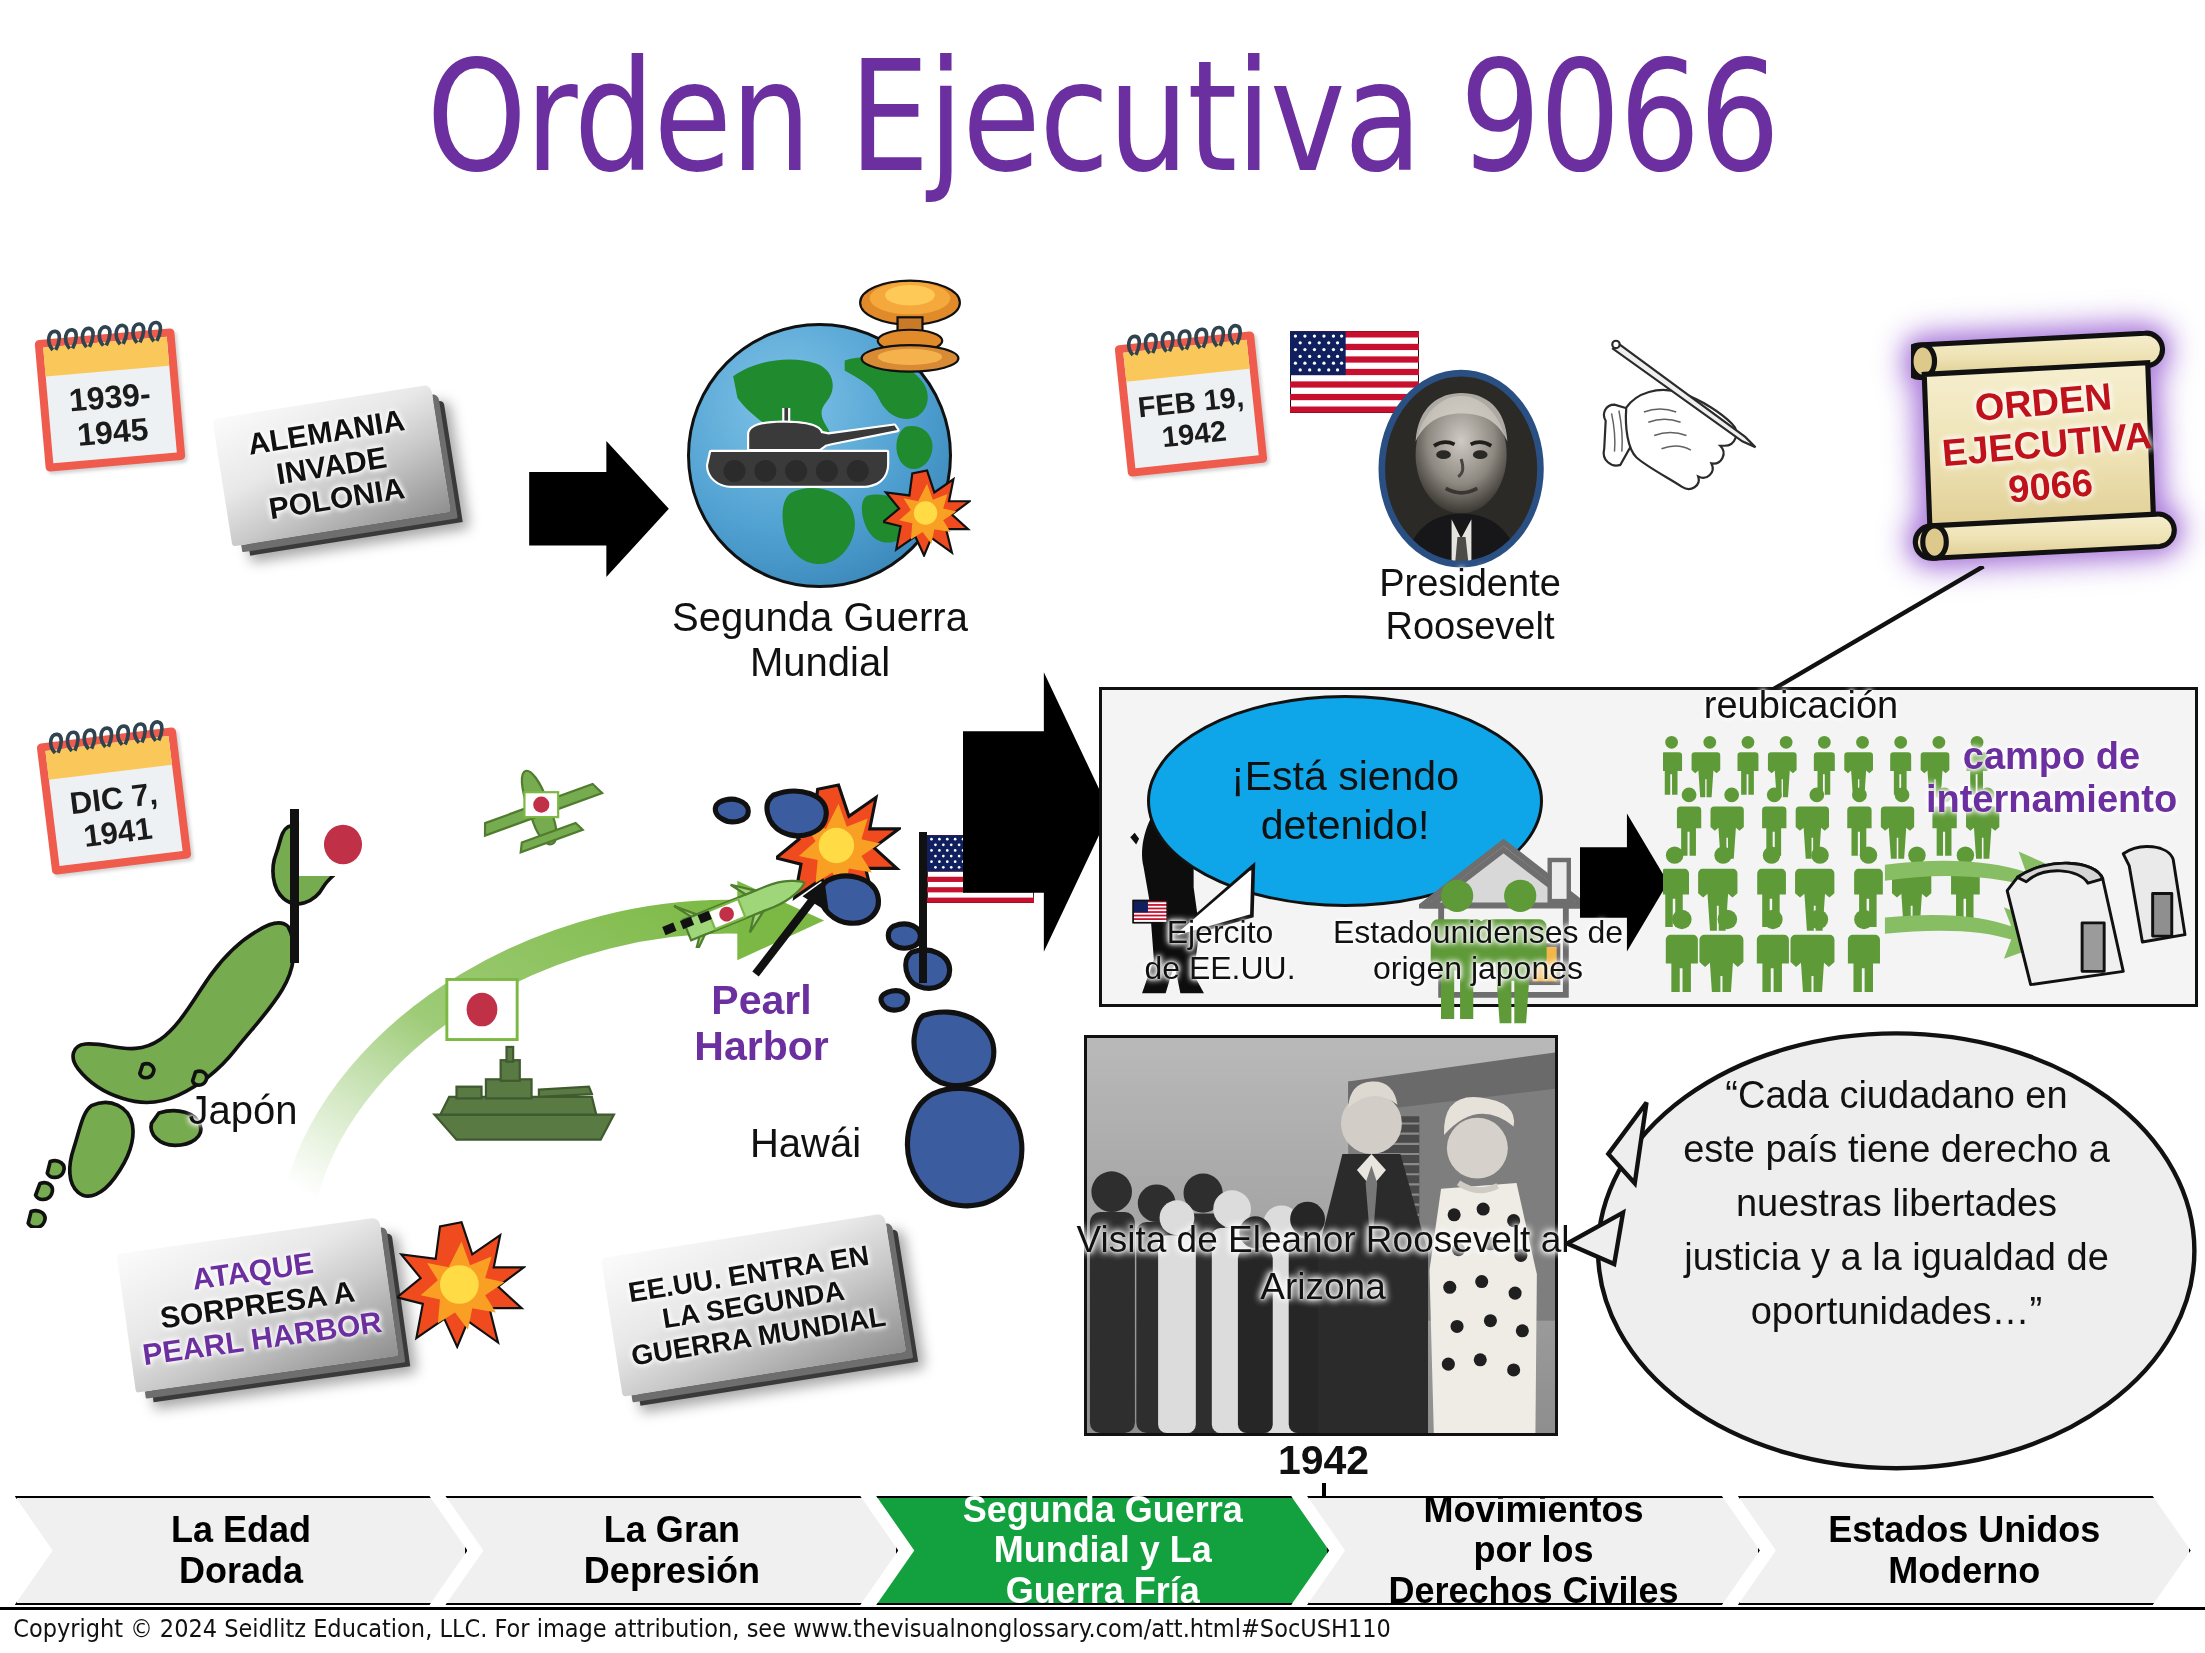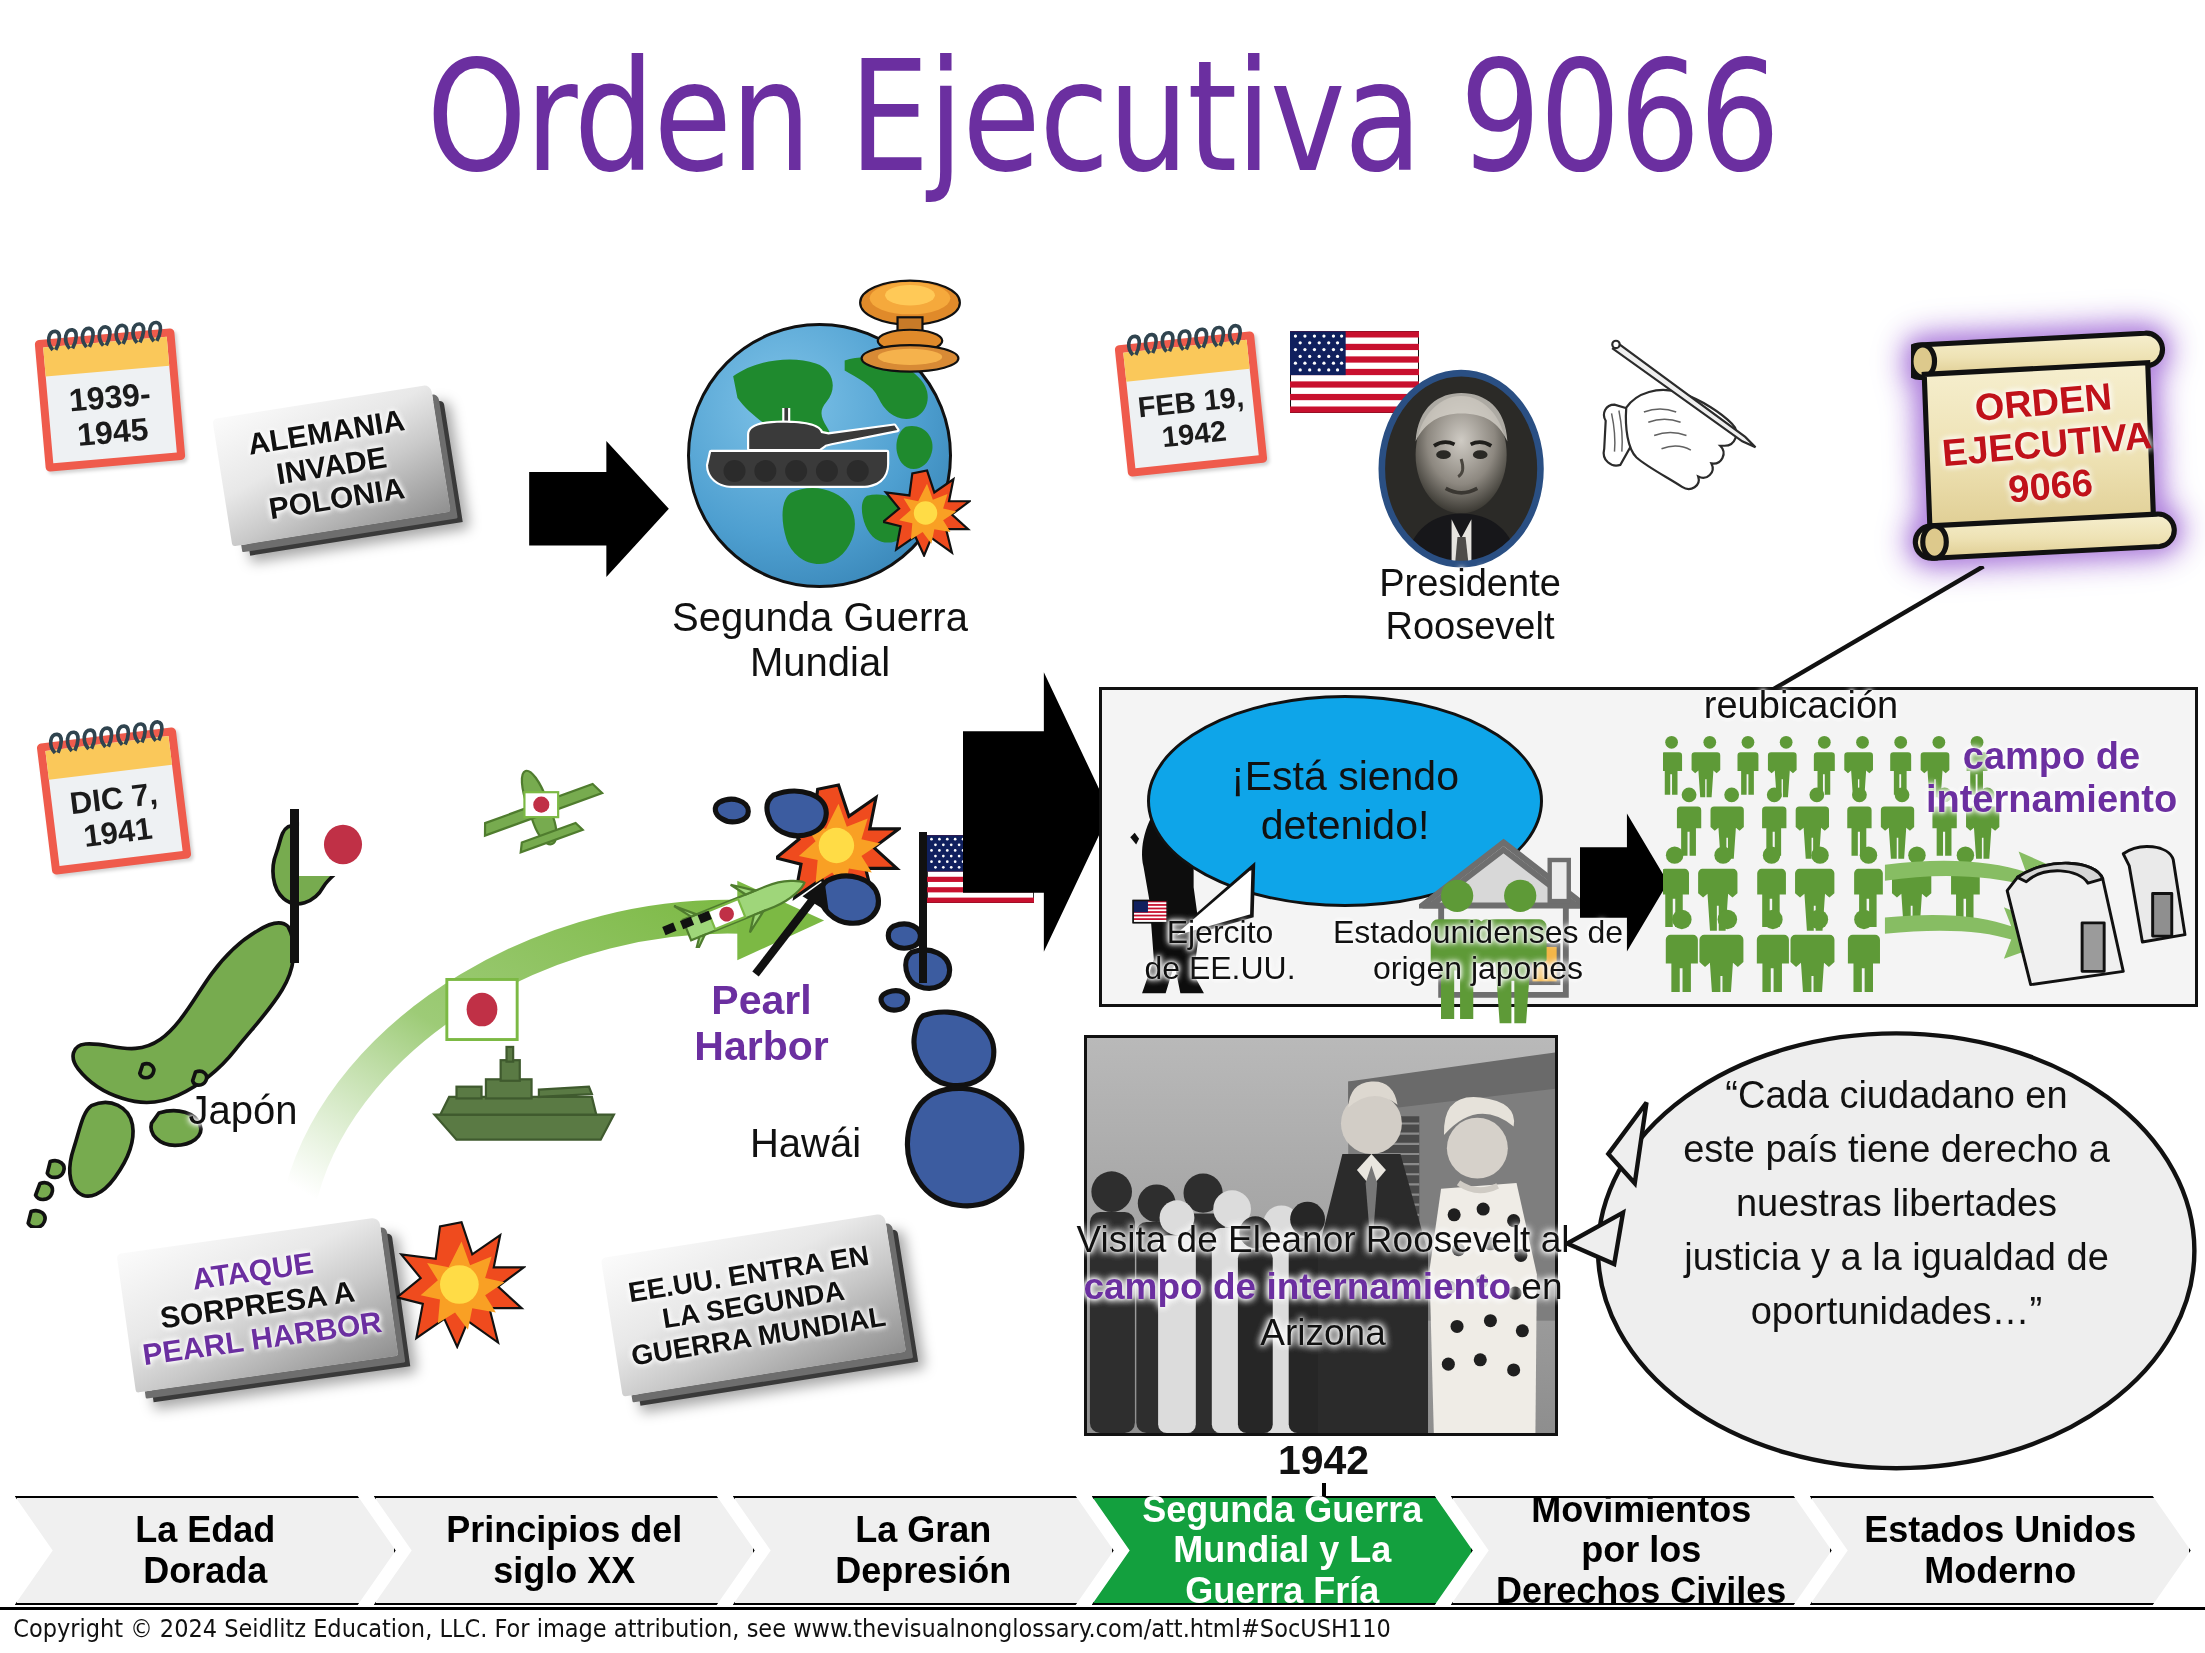--- a/index.html
+++ b/index.html
@@ -881,23 +881,20 @@
         <circle cx="588" cy="458" r="9"></circle>
     </g>
     <path d="M512 200 q26 18 54 4" stroke="#cfcbc4" stroke-width="8" fill="none"></path>
   </svg>
 </div>
 
 <div class="abs" style="left:992px;top:1217px;width:662px;text-align:center;
      font-size:37px;line-height:1.26;color:#111;
      text-shadow:0 0 8.8px #fff,0 0 8.8px #fff,0 0 5.9px #fff,0 0 2.9px #fff;">
   <div>Visita de Eleanor Roosevelt al</div>
-  <div>
-    <span style="color:#6b2fa0;font-weight:bold;">campo de internamiento</span><span> en</span>
-  </div>
   <div>Arizona</div>
 </div>
 
 <div class="abs" style="left:1169px;top:1437px;width:309px;text-align:center;font-size:41px;
      font-weight:bold;color:#111;">1942</div>
 <div class="abs tl-tick" style="left:1322px;top:1483px;width:4.4px;height:29px;"></div>
 
 <div class="abs" style="left:1564px;top:1029px;width:638px;height:448px;">
   <svg width="638" height="448" viewBox="0 0 868 610" style="position:absolute;inset:0;">
     <ellipse cx="452" cy="302" rx="406" ry="296" fill="#eeeeee" stroke="#111" stroke-width="6"></ellipse>
@@ -913,24 +910,20 @@
     <div>oportunidades…”</div>
   </div>
 </div>
 
 <div id="timeline">
   <div class="chev first">
     <span>La Edad</span>
     <span>Dorada</span>
   </div>
   <div class="chev">
-    <span>Principios del</span>
-    <span>siglo XX</span>
-  </div>
-  <div class="chev">
     <span>La Gran</span>
     <span>Depresión</span>
   </div>
   <div class="chev active">
     <span>Segunda Guerra</span>
     <span>Mundial y La</span>
     <span>Guerra Fría</span>
   </div>
   <div class="chev">
     <span>Movimientos</span>

